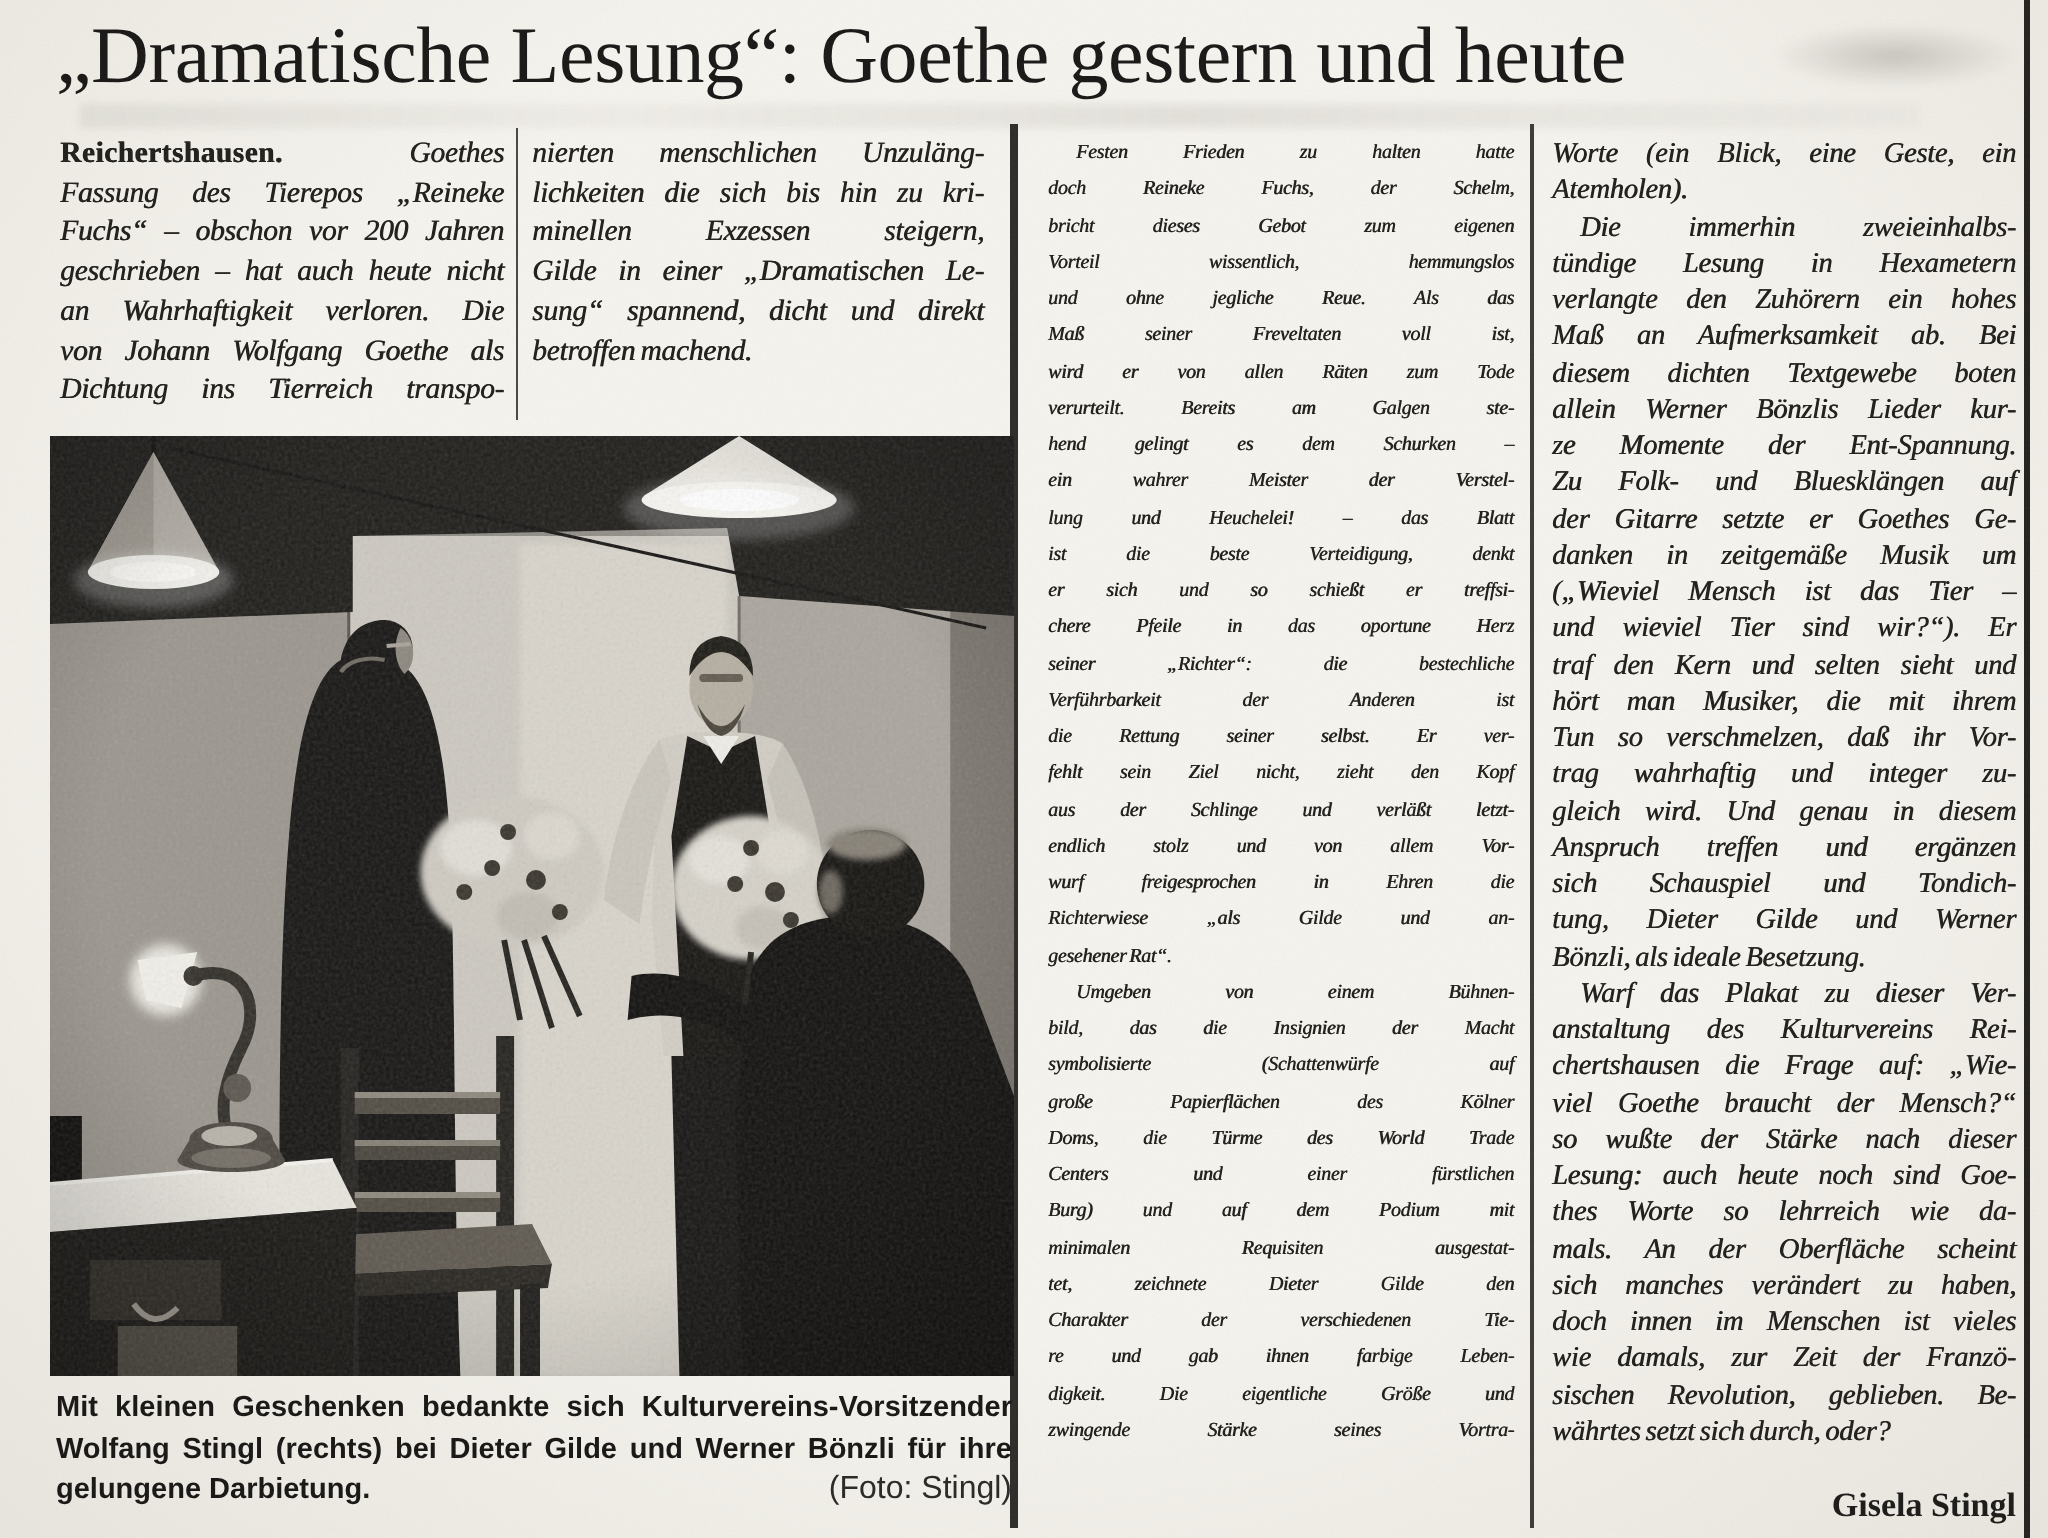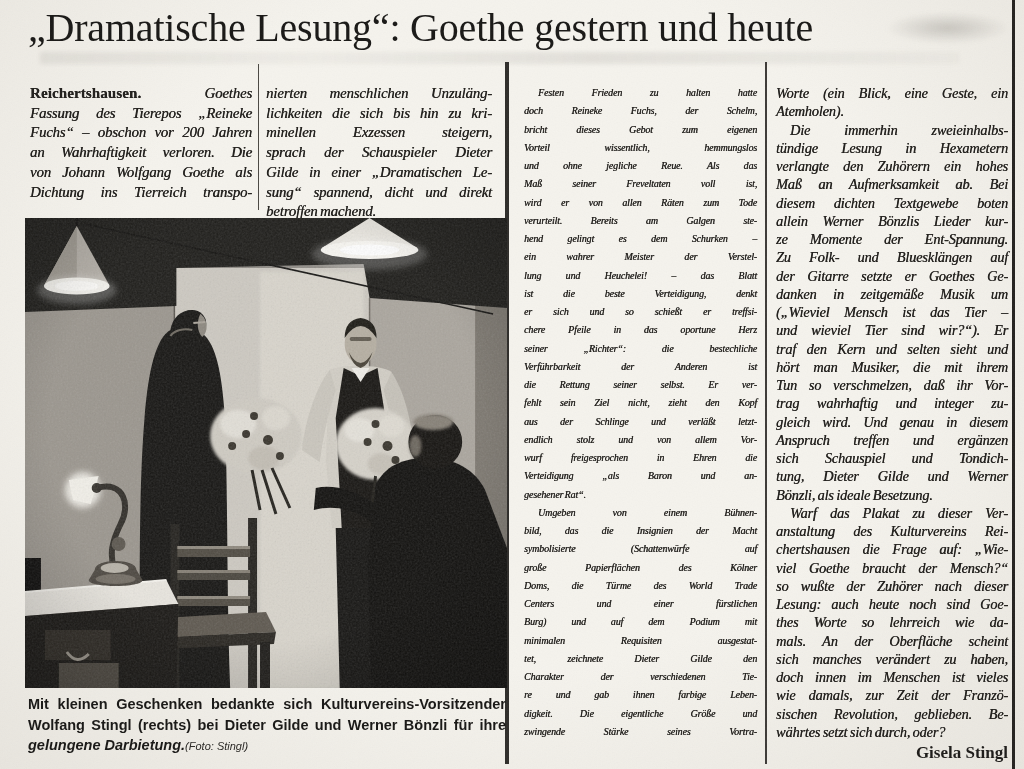--- a/index.html
+++ b/index.html
@@ -3,43 +3,43 @@
 <meta charset="utf-8">
 <style>
   html,body{margin:0;padding:0;}
   body{width:1024px;height:769px;overflow:hidden;position:relative;
        background:#f1efe9;font-family:"Liberation Serif",serif;}
   .page{position:absolute;inset:0;
         background:radial-gradient(ellipse at 50% 42%,#f5f3ed 55%,#e8e5de 100%);}
   .headline{position:absolute;left:28px;top:4px;margin:0;font-weight:400;
             font-size:40px;color:#181715;white-space:nowrap;letter-spacing:-0.2px;
             font-family:"Liberation Serif",serif;}
-  .col{position:absolute;top:84px;color:#211f1c;font-style:italic;
+  .col{position:absolute;top:68px;color:#211f1c;font-style:italic;
        letter-spacing:-0.15px;text-shadow:0.3px 0 0 currentColor;}
   .col .jline{text-align:justify;text-align-last:justify;word-spacing:-1px;}
   .col .pl{text-align-last:left;}
   .col .ind{text-indent:14px;}
   .col1{left:30px;width:222px;font-size:14.8px;line-height:19.7px;}
   .col2{left:266px;width:226px;font-size:14.8px;line-height:19.7px;}
   .col3{left:524px;width:233px;font-size:10px;line-height:18.25px;}
   .col4{left:776px;width:232px;font-size:14.3px;line-height:18.25px;}
   .dateline{font-style:normal;font-weight:700;letter-spacing:0.2px;}
   .rule{position:absolute;}
   .rule-a{left:258px;top:64px;width:1px;height:146px;background:#4a4742;}
   .rule-b{left:505px;top:62px;width:4px;height:702px;background:#2e2c29;}
   .rule-c{left:765px;top:62px;width:2px;height:702px;background:#3c3936;}
   .photo{position:absolute;left:25px;top:218px;width:482px;height:470px;
          margin:0;overflow:hidden;background:#8f8b85;}
   .photo svg{display:block;}
   .caption{position:absolute;left:28px;top:694px;width:478px;color:#171614;
            font-family:"Liberation Sans",sans-serif;font-weight:700;
            font-size:14.5px;line-height:20.5px;}
   .caption .jline{text-align:justify;text-align-last:justify;}
-  .cap-last{display:flex;align-items:baseline;font-style:italic;}
-  .credit{font-weight:400;font-size:11px;color:#2a2825;}
+  .cap-last{display:flex;justify-content:space-between;align-items:baseline;}
+  .credit{font-weight:400;font-size:16px;color:#2a2825;}
   .byline{position:absolute;left:776px;top:743px;width:232px;text-align:right;
           font-weight:700;font-size:17px;color:#1c1a18;}
   .scan-edge{position:absolute;left:1012px;top:0;width:3px;height:769px;background:#23211e;}
   .smudge1{position:absolute;left:885px;top:12px;width:125px;height:32px;filter:blur(2px);
            background:radial-gradient(ellipse,rgba(110,106,100,.30),rgba(110,106,100,0) 70%);}
   .smudge2{position:absolute;left:40px;top:52px;width:920px;height:12px;filter:blur(2px);
            background:linear-gradient(90deg,rgba(120,116,110,.12),rgba(120,116,110,.05) 30%,
            rgba(120,116,110,.14) 60%,rgba(120,116,110,.04));}
   .grain{position:absolute;inset:0;pointer-events:none;opacity:.05;}
 </style>
@@ -54,29 +54,29 @@
   <div class="smudge2"></div>
 
   <div class="rule rule-a"></div>
   <div class="rule rule-b"></div>
   <div class="rule rule-c"></div>
 
   <div class="col col1">
       <div class="jline"><span class="dateline">Reichertshausen.</span> <span>Goethes</span></div>
       <div class="jline">Fassung des Tierepos „Reineke</div>
       <div class="jline">Fuchs“ – obschon vor 200 Jahren</div>
+      <div class="jline">geschrieben – hat auch heute nicht</div>
       <div class="jline">an Wahrhaftigkeit verloren. Die</div>
       <div class="jline">von Johann Wolfgang Goethe als</div>
       <div class="jline">Dichtung ins Tierreich transpo-</div>
     </div>
   <div class="col col2">
       <div class="jline">nierten menschlichen Unzuläng-</div>
       <div class="jline">lichkeiten die sich bis hin zu kri-</div>
       <div class="jline">minellen Exzessen steigern,</div>
-      <div class="jline">sprach der Schauspieler Dieter</div>
       <div class="jline">Gilde in einer „Dramatischen Le-</div>
       <div class="jline">sung“ spannend, dicht und direkt</div>
       <div class="jline pl">betroffen machend.</div>
     </div>
   <div class="col col3">
       <div class="jline ind">Festen Frieden zu halten hatte</div>
       <div class="jline">doch Reineke Fuchs, der Schelm,</div>
       <div class="jline">bricht dieses Gebot zum eigenen</div>
       <div class="jline">Vorteil wissentlich, hemmungslos</div>
       <div class="jline">und ohne jegliche Reue. Als das</div>
@@ -89,21 +89,21 @@
       <div class="jline">ist die beste Verteidigung, denkt</div>
       <div class="jline">er sich und so schießt er treffsi-</div>
       <div class="jline">chere Pfeile in das oportune Herz</div>
       <div class="jline">seiner „Richter“: die bestechliche</div>
       <div class="jline">Verführbarkeit der Anderen ist</div>
       <div class="jline">die Rettung seiner selbst. Er ver-</div>
       <div class="jline">fehlt sein Ziel nicht, zieht den Kopf</div>
       <div class="jline">aus der Schlinge und verläßt letzt-</div>
       <div class="jline">endlich stolz und von allem Vor-</div>
       <div class="jline">wurf freigesprochen in Ehren die</div>
-      <div class="jline">Verteidigung „als Baron und an-</div>
+      <div class="jline">Richterwiese „als Gilde und an-</div>
       <div class="jline pl">gesehener Rat“.</div>
       <div class="jline ind">Umgeben von einem Bühnen-</div>
       <div class="jline">bild, das die Insignien der Macht</div>
       <div class="jline">symbolisierte (Schattenwürfe auf</div>
       <div class="jline">große Papierflächen des Kölner</div>
       <div class="jline">Doms, die Türme des World Trade</div>
       <div class="jline">Centers und einer fürstlichen</div>
       <div class="jline">Burg) und auf dem Podium mit</div>
       <div class="jline">minimalen Requisiten ausgestat-</div>
       <div class="jline">tet, zeichnete Dieter Gilde den</div>
@@ -133,21 +133,21 @@
       <div class="jline">trag wahrhaftig und integer zu-</div>
       <div class="jline">gleich wird. Und genau in diesem</div>
       <div class="jline">Anspruch treffen und ergänzen</div>
       <div class="jline">sich Schauspiel und Tondich-</div>
       <div class="jline">tung, Dieter Gilde und Werner</div>
       <div class="jline pl">Bönzli, als ideale Besetzung.</div>
       <div class="jline ind">Warf das Plakat zu dieser Ver-</div>
       <div class="jline">anstaltung des Kulturvereins Rei-</div>
       <div class="jline">chertshausen die Frage auf: „Wie-</div>
       <div class="jline">viel Goethe braucht der Mensch?“</div>
-      <div class="jline">so wußte der Zuhörer nach dieser</div>
+      <div class="jline">so wußte der Stärke nach dieser</div>
       <div class="jline">Lesung: auch heute noch sind Goe-</div>
       <div class="jline">thes Worte so lehrreich wie da-</div>
       <div class="jline">mals. An der Oberfläche scheint</div>
       <div class="jline">sich manches verändert zu haben,</div>
       <div class="jline">doch innen im Menschen ist vieles</div>
       <div class="jline">wie damals, zur Zeit der Franzö-</div>
       <div class="jline">sischen Revolution, geblieben. Be-</div>
       <div class="jline pl">währtes setzt sich durch, oder?</div>
     </div>
 

